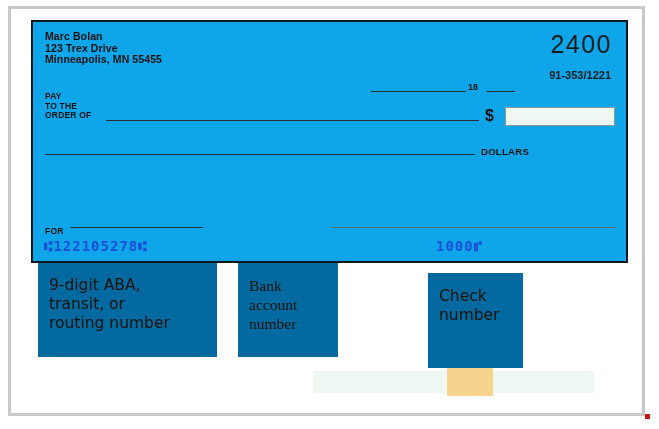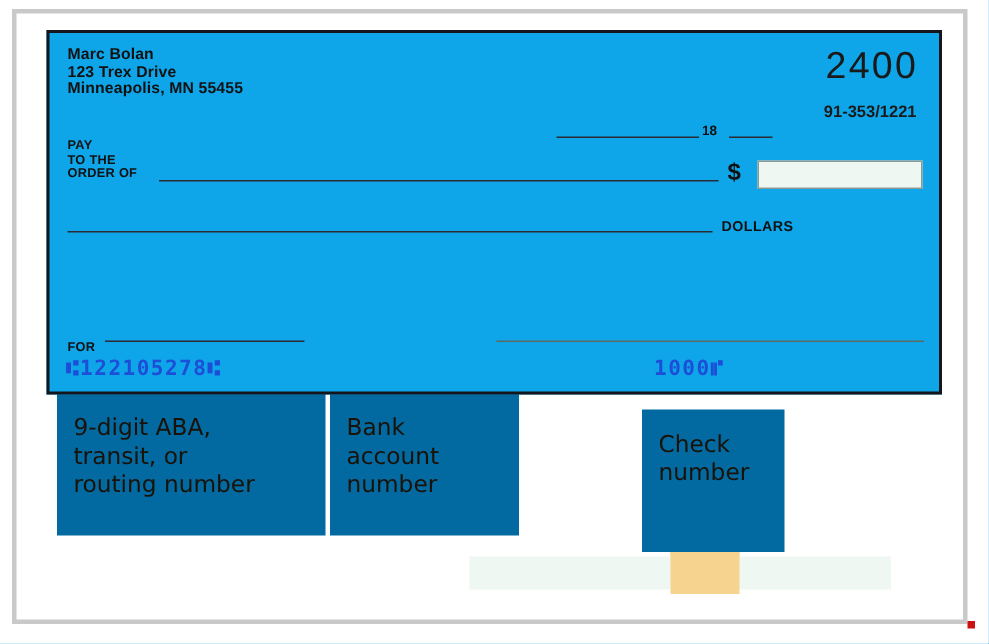--- a/index.html
+++ b/index.html
@@ -242,21 +242,21 @@
     color: #1a1208;
     font-family: "DejaVu Sans", sans-serif;
     font-size: 15.5px;
     line-height: 19px;
     z-index: 2;
     box-sizing: border-box;
     padding: 14px 0 4px 11px;
     white-space: pre-line;
   }
   .cap-aba  { left: 38px;  top: 262px; width: 179px; height: 95px; }
-  .cap-acct { left: 220px; top: 262px; width: 126px; height: 95px; }
+  .cap-acct { left: 238px; top: 262px; width: 100px; height: 95px; font-family: Liberation Serif, serif; }
   .cap-chk  { left: 428px; top: 273px; width: 95px;  height: 95px; }
 
   
   .stem {
     position: absolute;
     left: 447px;
     top: 357px;
     width: 46px;
     height: 33px;
     background: #f6d38f;

